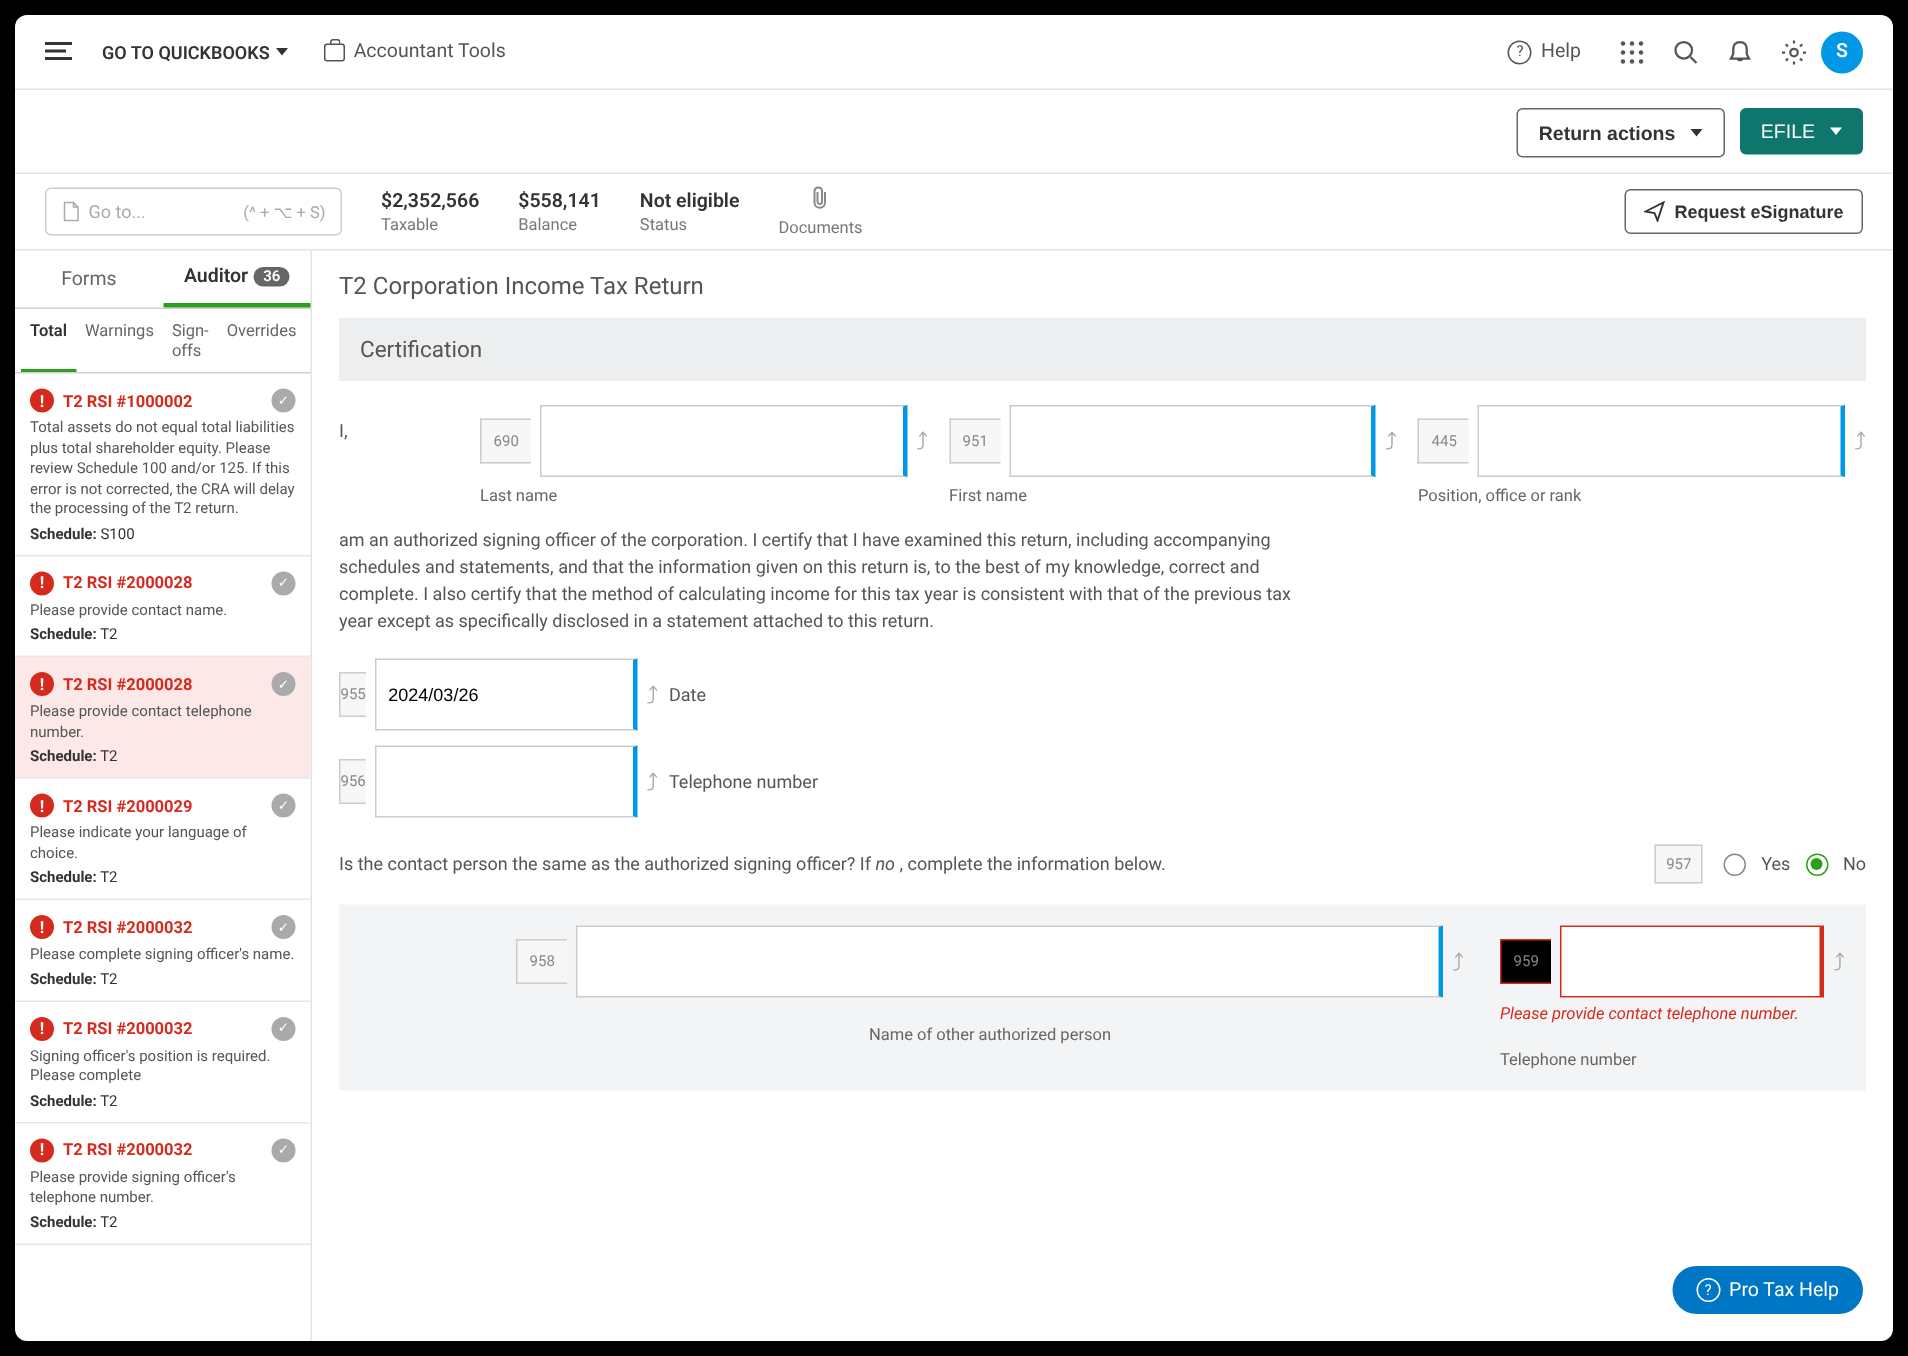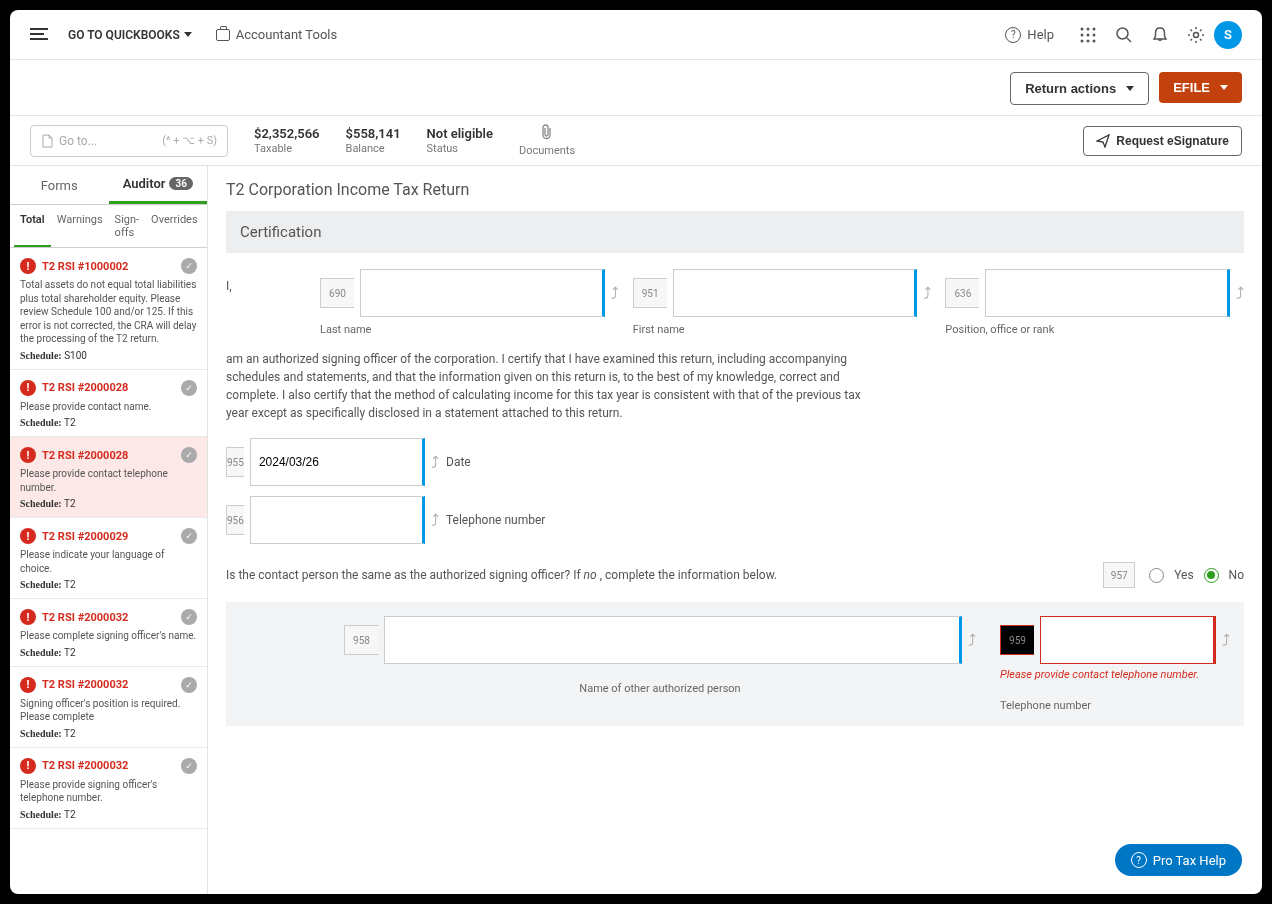--- a/index.html
+++ b/index.html
@@ -20,21 +20,21 @@
 .icon-circle-q { width: 16px; height: 16px; border: 1.5px solid #555; border-radius: 50%; display: flex; align-items: center; justify-content: center; font-size: 10px; }
 .topbar-icon { width: 36px; height: 36px; display: flex; align-items: center; justify-content: center; cursor: pointer; color: #555; }
 .avatar { width: 28px; height: 28px; border-radius: 50%; background: #0097e6; color: #fff; display: flex; align-items: center; justify-content: center; font-size: 13px; font-weight: 600; cursor: pointer; }
 
 
 .header { padding: 12px 20px 10px; display: flex; align-items: flex-start; border-bottom: 1px solid #e3e3e3; }
 .header-title { font-size: 24px; font-weight: 600; color: #333; }
 .header-sub { font-size: 12px; color: #666; margin-top: 2px; }
 .header-spacer { flex: 1; }
 .btn-outline { border: 1px solid #666; background: #fff; border-radius: 4px; padding: 8px 14px; font-size: 13px; font-weight: 600; color: #333; cursor: pointer; display: flex; align-items: center; gap: 10px; }
-.btn-green { background: #c2410c; color: #fff; border: none; border-radius: 4px; padding: 8px 14px; font-size: 13px; font-weight: 700; cursor: pointer; display: flex; align-items: center; gap: 10px; margin-left: 10px; }
+.btn-green { background: #0f766e; color: #fff; border: none; border-radius: 4px; padding: 8px 14px; font-size: 13px; font-weight: 400; cursor: pointer; display: flex; align-items: center; gap: 10px; margin-left: 10px; }
 .caret-down { width: 0; height: 0; border-left: 4px solid transparent; border-right: 4px solid transparent; border-top: 5px solid currentColor; }
 
 
 .infobar { padding: 8px 20px; display: flex; align-items: center; gap: 26px; border-bottom: 1px solid #e3e3e3; }
 .goto-box { width: 198px; height: 32px; border: 1px solid #ccc; border-radius: 4px; display: flex; align-items: center; padding: 0 10px; color: #aaa; font-size: 12px; gap: 6px; }
 .goto-box .shortcut { margin-left: auto; font-size: 11px; }
 .stat { font-size: 11px; color: #777; }
 .stat .val { font-size: 13px; font-weight: 600; color: #333; display: block; margin-bottom: 1px; }
 .clip-icon { color: #888; }
 .infobar-spacer { flex: 1; }
@@ -54,21 +54,21 @@
 .lp-subtab.active { color: #333; font-weight: 600; border-bottom: 2px solid #2ca01c; }
 .issues-scroll { overflow-y: auto; flex: 1; }
 .issue { padding: 10px 10px 8px; border-bottom: 1px solid #e8e8e8; position: relative; cursor: pointer; }
 .issue.selected { background: #fde8e8; }
 .issue-head { display: flex; align-items: center; gap: 6px; margin-bottom: 4px; }
 .err-icon { width: 16px; height: 16px; background: #d52b1e; border-radius: 50%; color: #fff; display: flex; align-items: center; justify-content: center; font-size: 11px; font-weight: bold; }
 .issue-title { font-size: 11px; font-weight: 700; color: #d52b1e; }
 .check-icon { width: 16px; height: 16px; background: #aaa; border-radius: 50%; color: #fff; display: flex; align-items: center; justify-content: center; font-size: 9px; margin-left: auto; }
 .issue-desc { font-size: 10px; color: #555; line-height: 1.35; margin-bottom: 4px; }
 .issue-sched { font-size: 10px; color: #333; }
-.issue-sched b { font-weight: 700; font-family: Liberation Serif, serif; }
+.issue-sched b { font-weight: 700; }
 
 
 .main { flex: 1; overflow-y: auto; padding: 14px 18px 40px; }
 .form-title { font-size: 16px; color: #555; margin-bottom: 12px; }
 .section-head { background: #eceef0; padding: 12px 14px; font-size: 15px; color: #555; margin-bottom: 16px; }
 .cert-row { display: flex; gap: 14px; align-items: flex-start; margin-bottom: 6px; }
 .i-label { font-size: 12px; color: #555; padding-top: 10px; width: 80px; }
 .field-group { flex: 1; }
 .field-wrap { display: flex; align-items: center; gap: 6px; }
 .code-box { width: 34px; height: 30px; border: 1px solid #ccc; background: #f7f7f7; font-size: 10px; color: #888; display: flex; align-items: center; justify-content: center; border-right: none; }
@@ -308,21 +308,21 @@
         <div class="field-group">
           <div class="field-wrap">
             <div class="code-box">951</div>
             <input class="text-input" style="">
             <span class="jump-icon">⤴</span>
           </div>
           <div class="field-label">First name</div>
         </div>
         <div class="field-group">
           <div class="field-wrap">
-            <div class="code-box">636</div>
+            <div class="code-box">445</div>
             <input class="text-input" style="">
             <span class="jump-icon">⤴</span>
           </div>
           <div class="field-label">Position, office or rank</div>
         </div>
       </div>
 
       <div class="cert-text">am an authorized signing officer of the corporation. I certify that I have examined this return, including accompanying schedules and statements, and that the information given on this return is, to the best of my knowledge, correct and complete. I also certify that the method of calculating income for this tax year is consistent with that of the previous tax year except as specifically disclosed in a statement attached to this return.</div>
 
       <div class="small-row">

